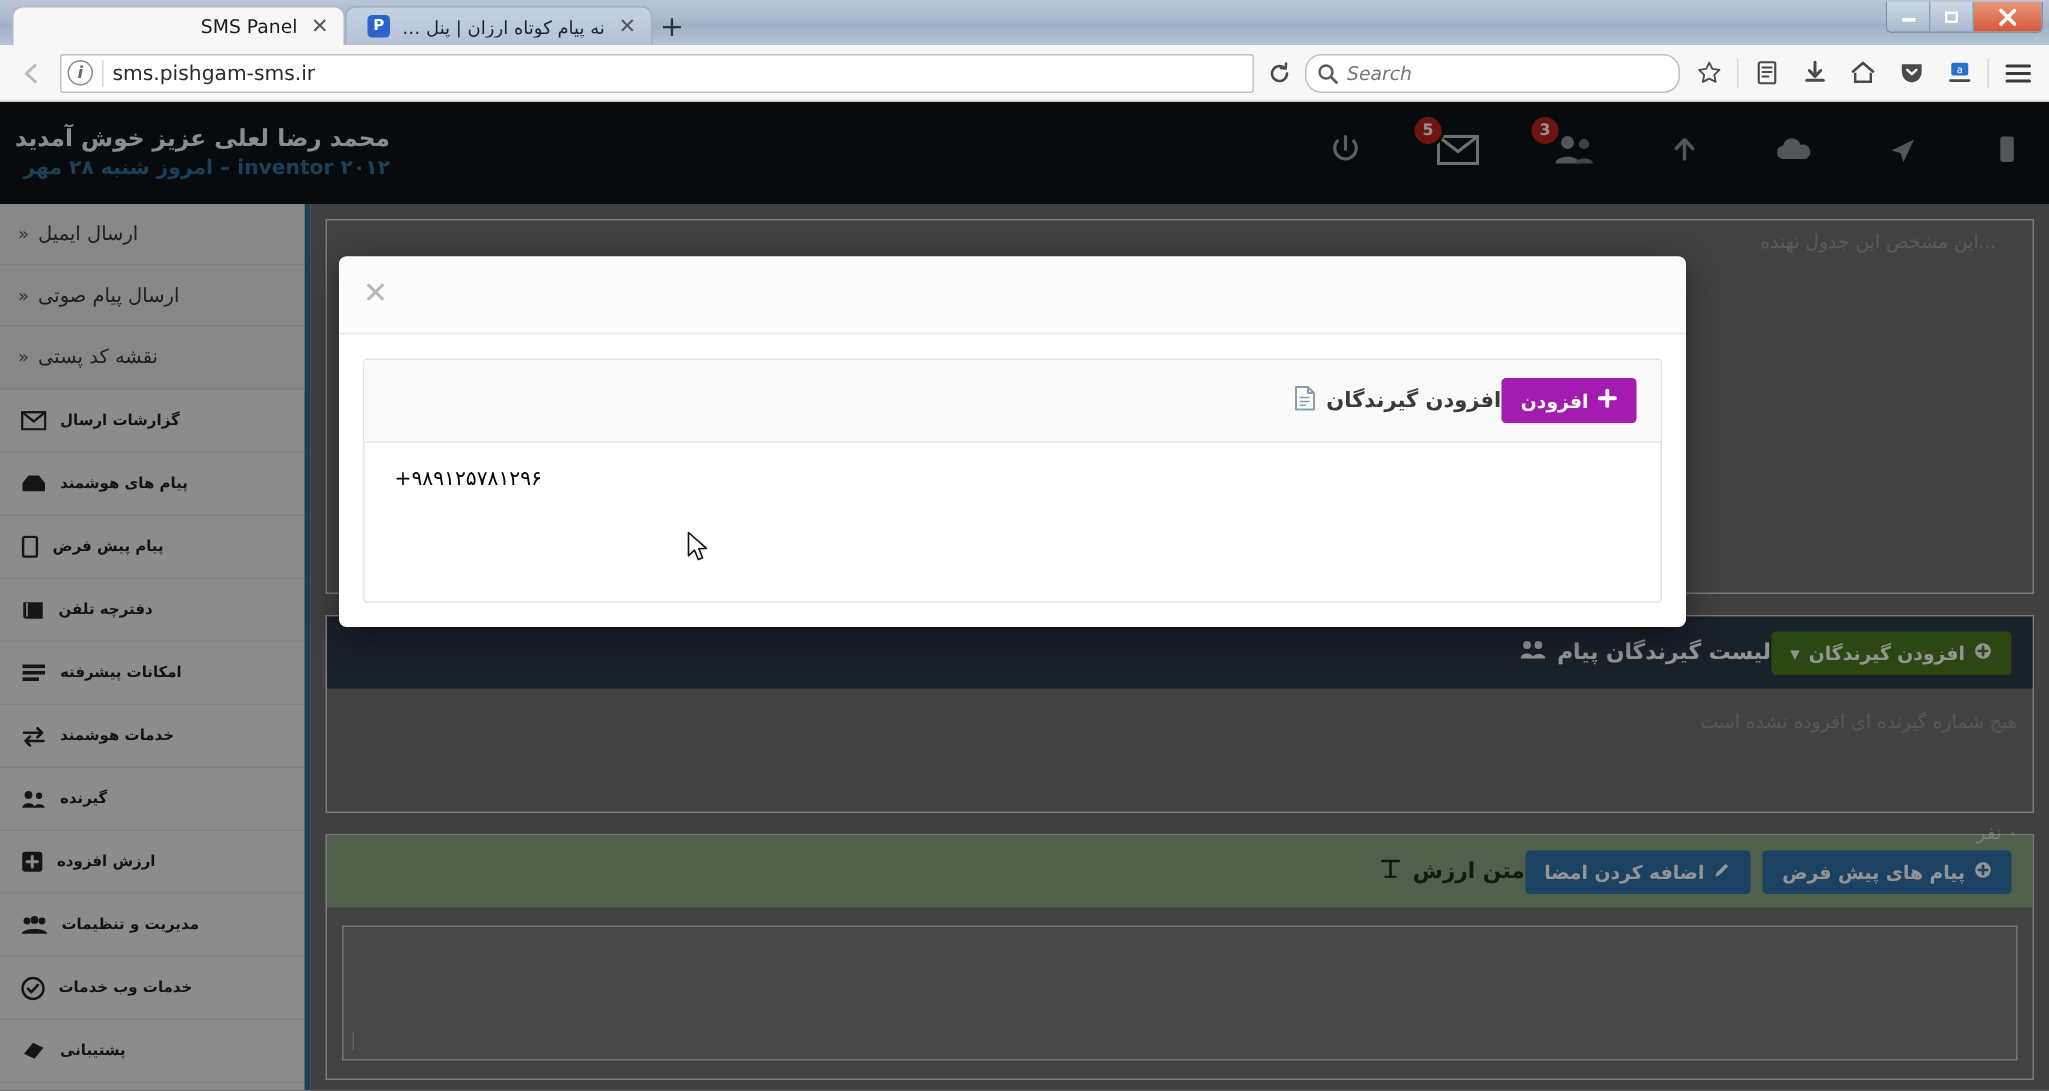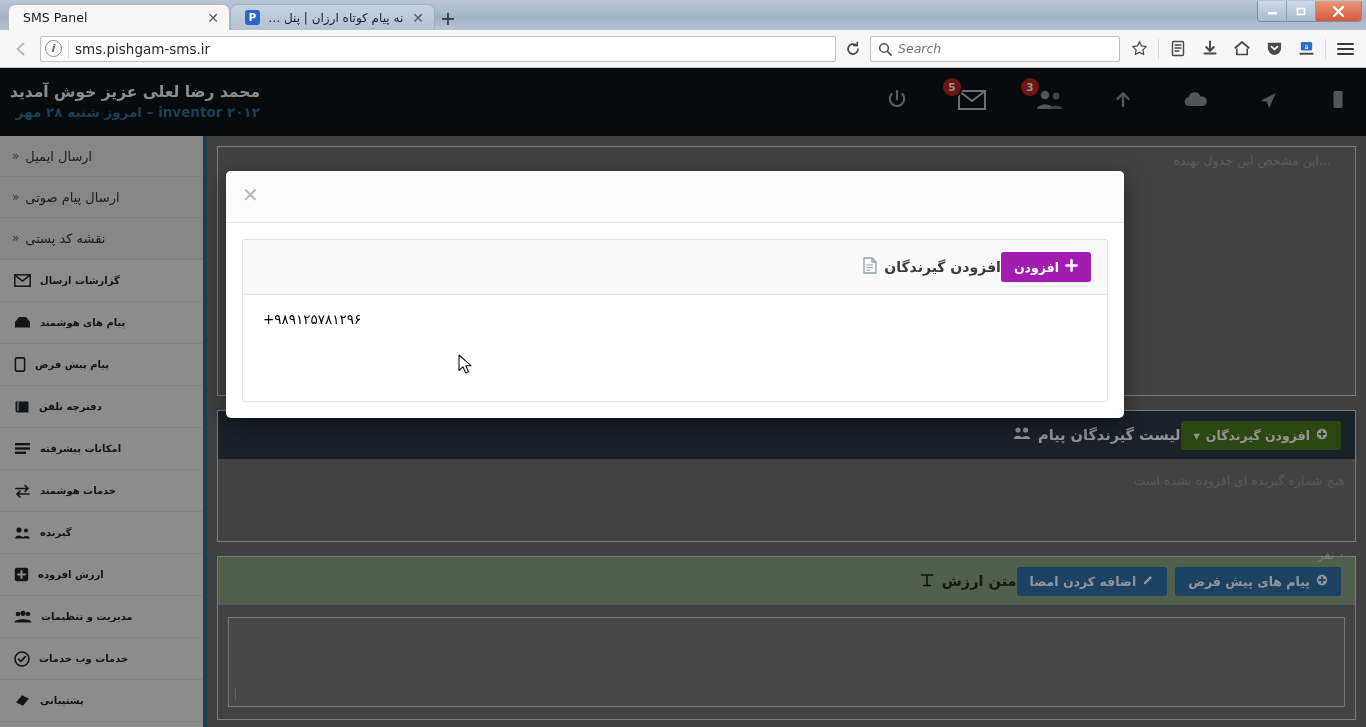--- a/index.html
+++ b/index.html
@@ -74,20 +74,21 @@
   }
   .tab.inactive {
     background: linear-gradient(to bottom, #c6d2e1, #b3c1d4);
     border: 1px solid #9fafc4; border-bottom: none;
     width: 205px;
     color: #14213a;
   }
   .tab .tab-title {
     flex: 1; white-space: nowrap; overflow: hidden; text-overflow: ellipsis;
     font-size: 12.5px;
+    text-align: right;
   }
   .tab.inactive .tab-title { direction: rtl; text-align: right; font-size: 12px; }
   .tab .tab-close {
     color: #555; font-size: 14px; line-height: 1; padding: 0 2px;
     cursor: pointer;
   }
   .favicon {
     width: 15px; height: 15px; border-radius: 3px;
     background: #2a65c8; color: #fff;
     font-size: 10px; font-weight: bold;
@@ -140,21 +141,21 @@
     white-space: nowrap; overflow: hidden;
     font-family: "DejaVu Sans", "Liberation Sans", sans-serif;
   }
   .reloadbtn {
     width: 26px; height: 24px;
     display: flex; align-items: center; justify-content: center;
     color: #4a4a4a; font-size: 14px; cursor: pointer;
   }
   .searchbar {
     width: 250px; height: 26px;
-    background: #fff; border: 1px solid #c1c1c1; border-radius: 2px;
+    background: #fff; border: 1px solid #c1c1c1; border-radius: 11px;
     display: flex; align-items: center; gap: 6px; padding: 0 7px;
     direction: ltr;
   }
   .searchbar input {
     border: none; outline: none; flex: 1;
     font-size: 12.5px; font-style: italic; color: #777;
     font-family: "DejaVu Sans", "Liberation Sans", sans-serif;
     background: transparent;
   }
   .toolicons { display: flex; align-items: center; gap: 2px; }

